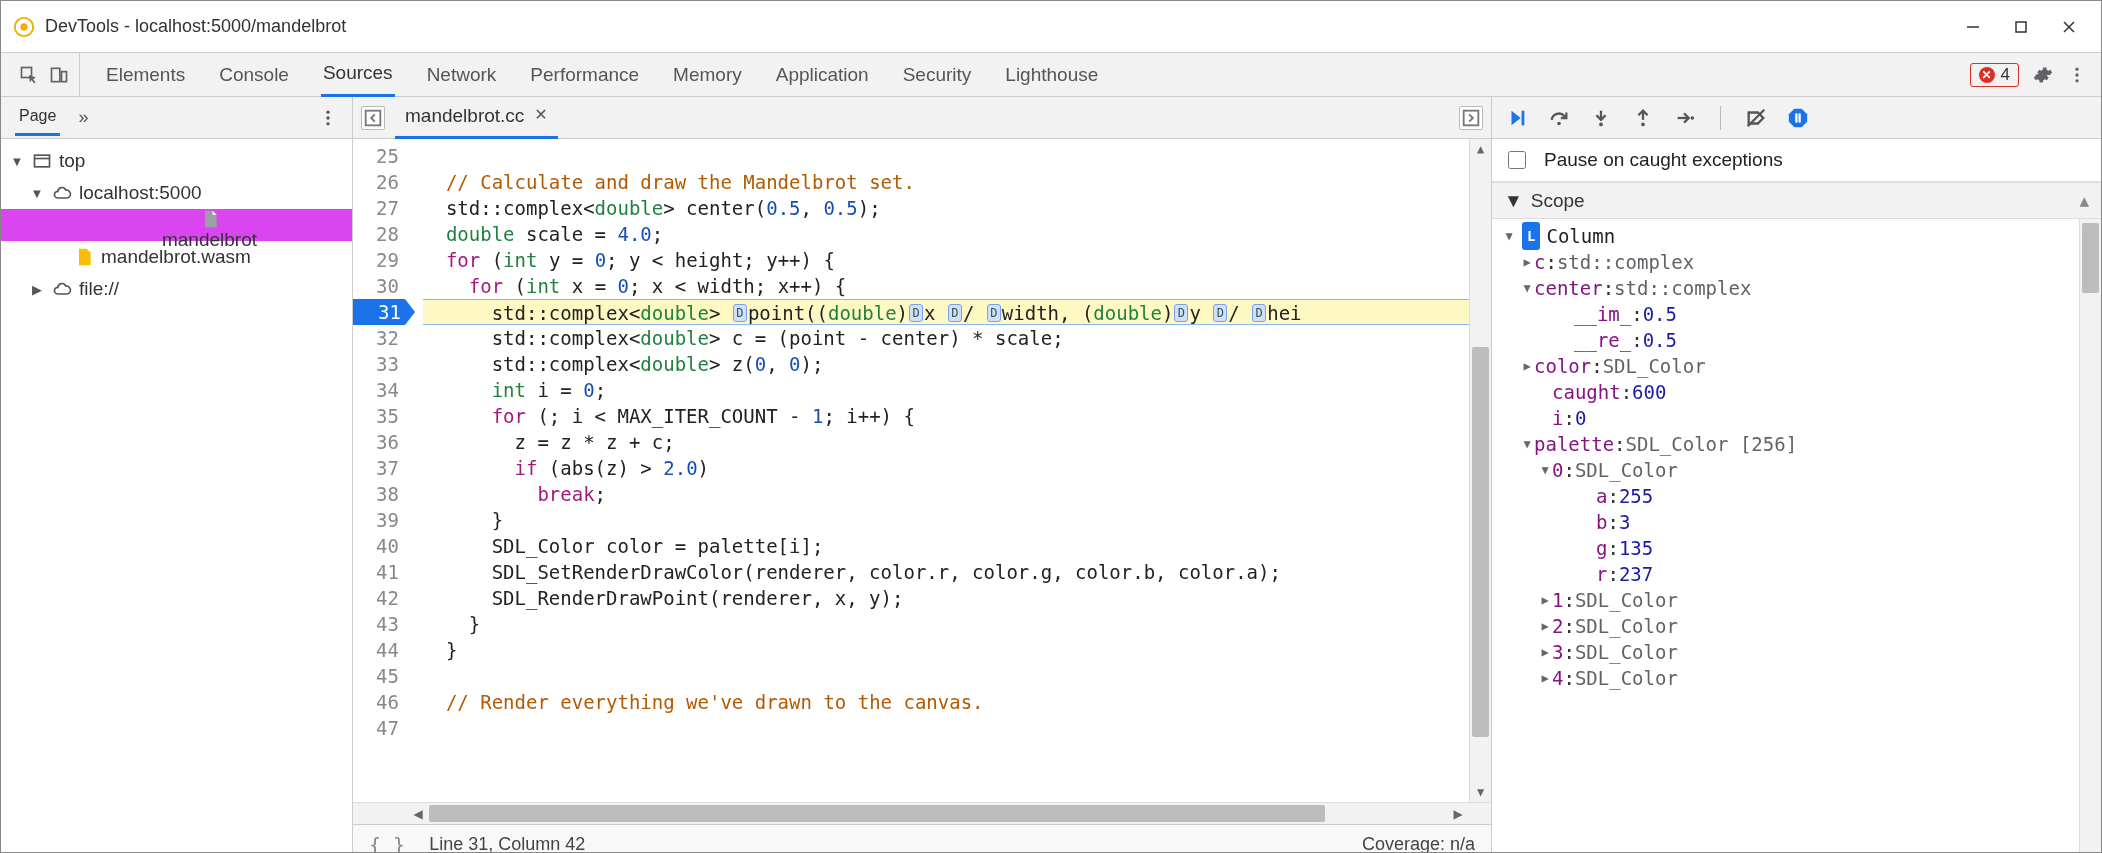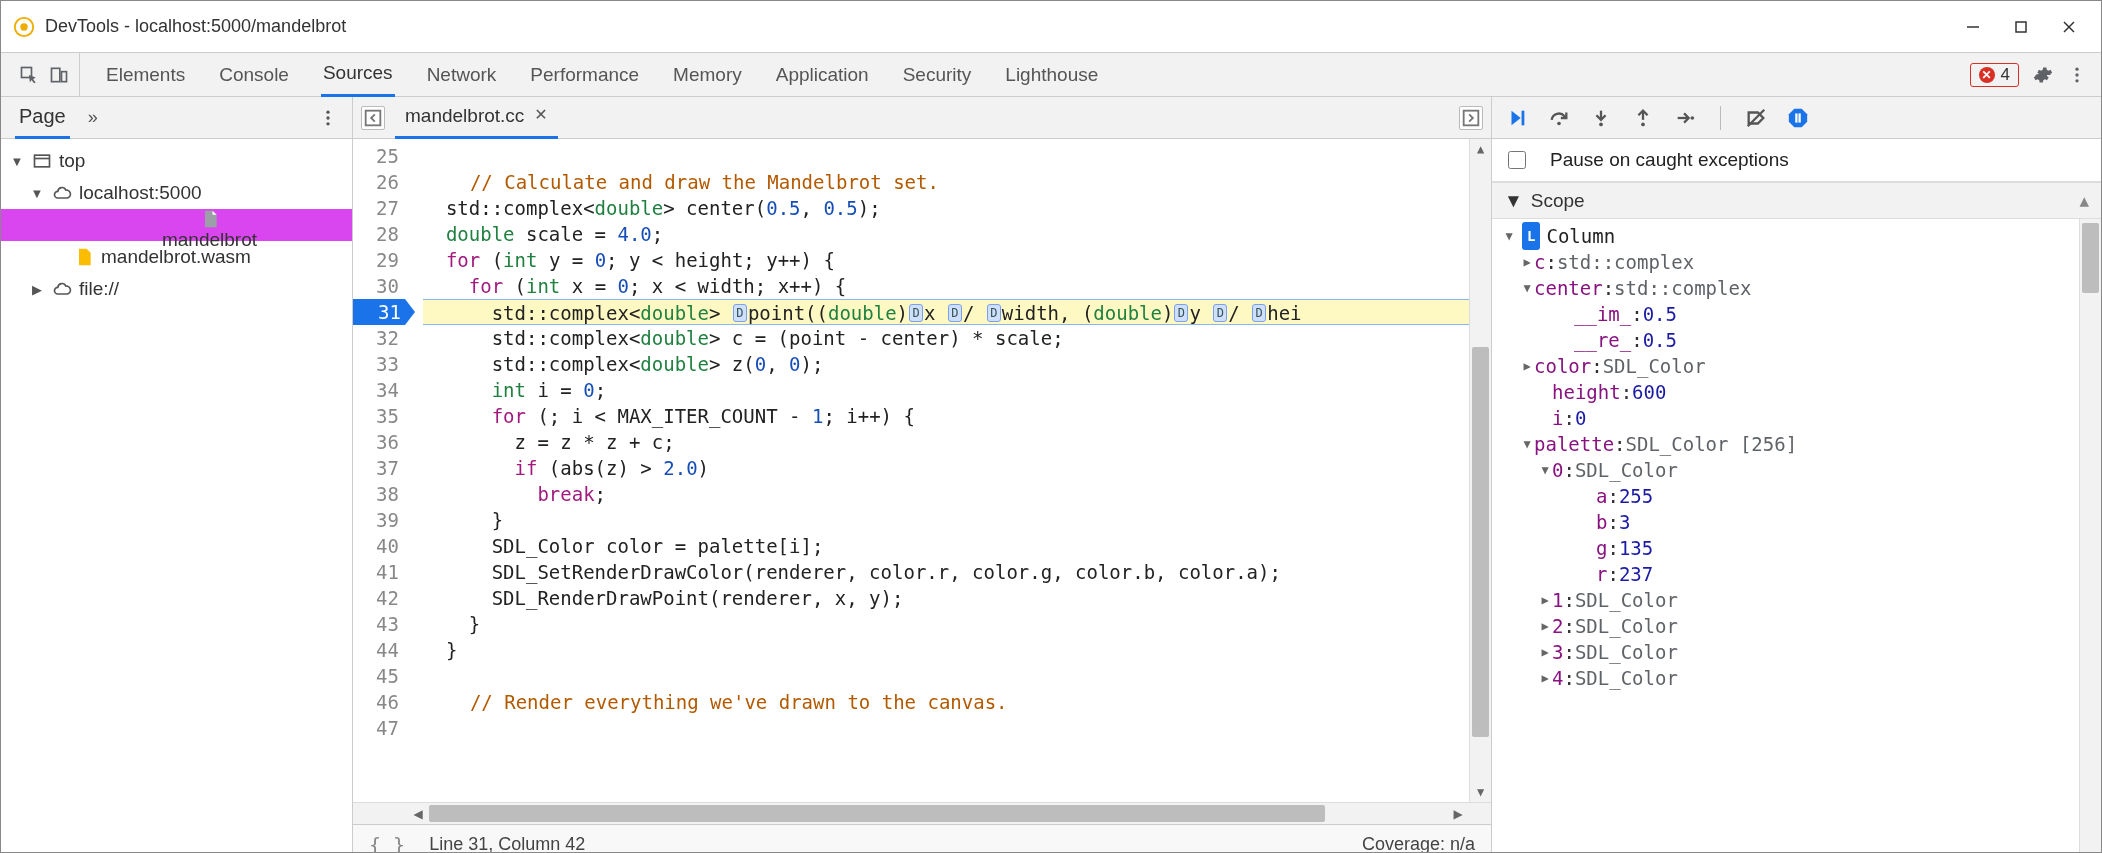--- a/index.html
+++ b/index.html
@@ -46,21 +46,21 @@
   .errbadge { border:1px solid #d93025; border-radius:3px; padding:1px 8px; display:flex; align-items:center; gap:6px; font-size:17px; color:#333;}
   .errbadge .dot { width:16px;height:16px;border-radius:50%;background:#d93025;color:#fff;display:flex;align-items:center;justify-content:center;font-size:12px;font-weight:bold;}
   .iconbtn { color:#5f6368; display:flex; align-items:center; justify-content:center; cursor:pointer; }
   .iconbtn svg { width:20px; height:20px; }
 
   .main { display:flex; height:calc(100% - 40px - 44px); }
 
   
   .leftpane { width:352px; border-right:1px solid #ccc; display:flex; flex-direction:column; background:#fff;}
   .leftpane .lpheader { height:42px; display:flex; align-items:center; padding:0 14px; border-bottom:1px solid #ccc; background:#f2f2f2;}
-  .leftpane .lptab { font-size:20px; color:#333; padding:8px 4px; border-bottom:3px solid #1a73e8; }
+  .leftpane .lptab { font-size:16px; color:#333; padding:8px 4px; border-bottom:3px solid #1a73e8; }
   .leftpane .chev { margin-left:18px; color:#555; font-size:18px;}
   .leftpane .lpmore { color:#555; font-size:22px; }
   .tree { padding:6px 0; font-size:19px; color:#333;}
   .tree .row { display:flex; align-items:center; height:32px; padding-left:8px; cursor:pointer; white-space:nowrap;}
   .tree .row.sel { background:#d946ef;flex-direction:column; }
   .tree .tw { width:16px; text-align:center; color:#555; font-size:13px;}
   .tree .ic { width:22px; display:flex; align-items:center; justify-content:center; margin:0 6px;}
   .tree .indent1 { padding-left:28px; }
   .tree .indent2 { padding-left:66px; }
   .folder-ic svg, .cloud-ic svg, .file-ic svg { width:20px; height:20px; }
@@ -98,42 +98,42 @@
   .statusbar .spacer { flex:1; }
   .statusbar .underlined { text-decoration: underline dotted; }
 
   
   .rightpane { width:610px; border-left:1px solid #ccc; display:flex; flex-direction:column;}
   .debugbar { height:42px; background:#f2f2f2; border-bottom:1px solid #ccc; display:flex; align-items:center; padding:0 14px; gap:20px;}
   .debugbar .sep { width:1px; height:24px; background:#bbb; margin:0 4px;}
   .dbgicon { color:#555; display:flex; align-items:center; justify-content:center; cursor:pointer;}
   .dbgicon svg { width:22px; height:22px; }
   .dbgicon.blue { color:#1a73e8; }
-  .pauseopts { padding:10px 16px; border-bottom:1px solid #ddd; font-size:19px; display:flex; align-items:center; gap:24px;}
+  .pauseopts { padding:10px 16px; border-bottom:1px solid #ddd; font-size:19px; display:flex; align-items:center; gap:18px;}
   .pauseopts input { width:18px; height:18px; }
   .sectionhdr { background:#f2f2f2; border-top:1px solid #ddd; border-bottom:1px solid #ddd; padding:6px 12px; font-size:19px; color:#333; display:flex; align-items:center; gap:8px;}
   .scope { flex:1; overflow:hidden; position:relative;}
   .scope .inner { font-family:"Consolas","Menlo",monospace; font-size:19px; line-height:26px; padding:4px 0;}
   .srow { display:flex; align-items:center; height:26px; white-space:nowrap;}
   .srow .tw2 { width:14px; display:inline-block; text-align:center; color:#666; font-size:12px;}
   .srow .badge { background:#1a73e8; color:#fff; border-radius:3px; font-size:14px; font-weight:bold; padding:1px 5px; margin:0 6px;}
   .k-name { color:#881280; }
   .k-val-num { color:#1a1aa6; }
   .k-val-txt { color:#5f6368; }
   .k-colon { color:#333; }
   .pad0 { padding-left:10px; }
   .pad1 { padding-left:28px; }
   .pad2 { padding-left:46px; }
   .pad3 { padding-left:68px; }
   .pad4 { padding-left:90px; }
   .rvscroll { position:absolute; right:0; top:0; bottom:0; width:22px; background:#f2f2f2; border-left:1px solid #ddd;}
   .rvscroll .rvthumb { position:absolute; left:2px; right:2px; background:#bdbdbd; border-radius:2px;}
 
   
-  .c-comment { color:#b35900;margin-left:24px; }
+  .c-comment { color:#b35900; }
   .c-keyword { color:#a31a7e; }
   .c-type    { color:#208040; }
   .c-num     { color:#164eb8; }
   .dmark { display:inline-block; background:#cfe0ff; border:1px solid #7a9ff0; border-radius:3px; width:14px; height:18px; vertical-align:middle; position:relative; top:-2px; margin:0 1px; font-size:12px; color:#355; text-align:center; line-height:16px;}
   .dmark::before { content:"D"; }
 </style>
 </head>
 <body>
 
 <div class="titlebar">
@@ -436,21 +436,21 @@
             <span class="k-val-num">0.5</span>
           </div>
           <div class="srow pad1">
             <span class="tw2">▶</span>
             <span class="k-name">color</span>
             <span class="k-colon">: </span>
             <span class="k-val-txt">SDL_Color</span>
           </div>
           <div class="srow pad2">
             <span class="tw2"></span>
-            <span class="k-name">height</span>
+            <span class="k-name">caught</span>
             <span class="k-colon">: </span>
             <span class="k-val-num">600</span>
           </div>
           <div class="srow pad2">
             <span class="tw2"></span>
             <span class="k-name">i</span>
             <span class="k-colon">: </span>
             <span class="k-val-num">0</span>
           </div>
           <div class="srow pad1">

